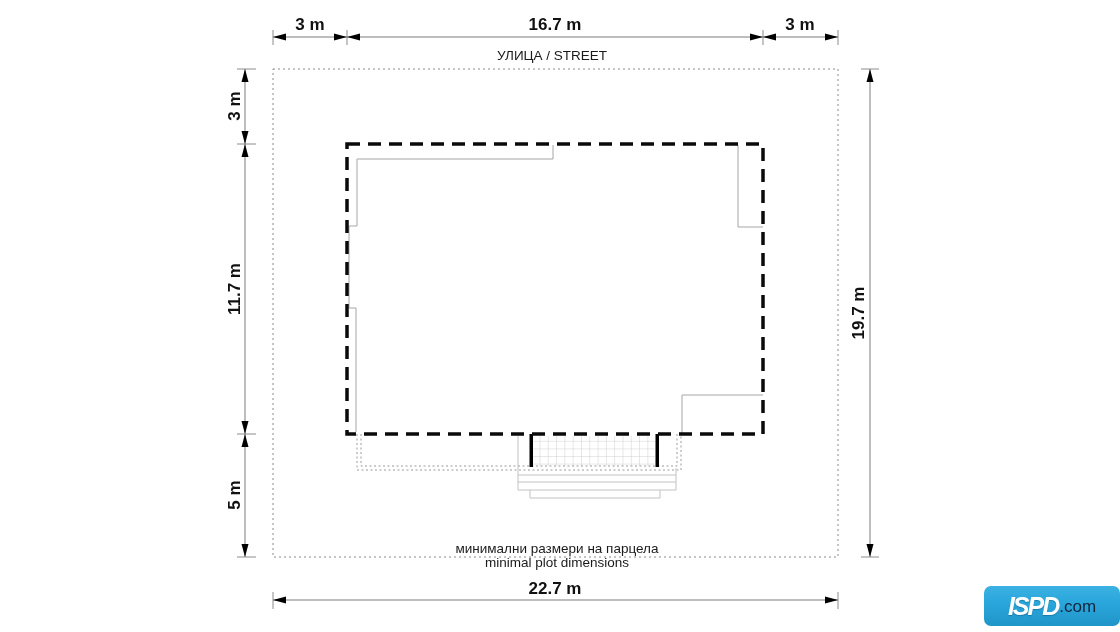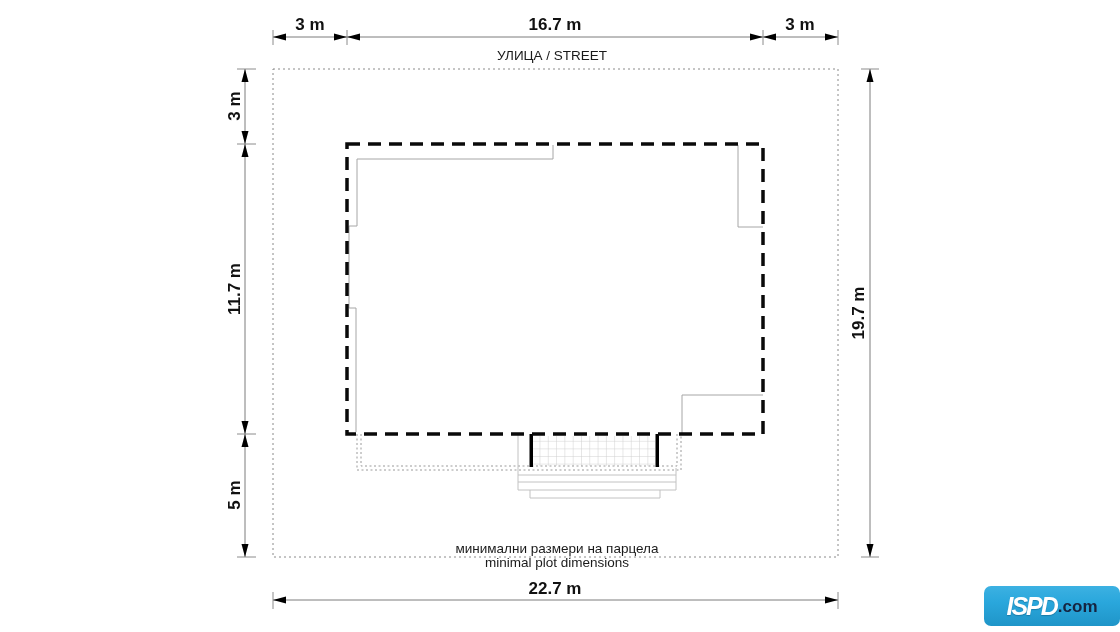--- a/index.html
+++ b/index.html
@@ -23,21 +23,21 @@
     position:absolute;left:984px;top:586px;width:136px;height:40px;
     background:linear-gradient(180deg,#3cb1e2 0%,#2aa7dc 40%,#1f95c8 100%);
     border-radius:7px;display:flex;align-items:center;justify-content:center;
     box-sizing:border-box;cursor:pointer;
   }
   #logo .brand{
     color:#ffffff;font-weight:bold;font-style:italic;font-size:25px;
     letter-spacing:-2px;line-height:1;text-shadow:0 1px 1px rgba(0,60,90,.35);
   }
   #logo .suffix{
-    color:#162440;font-weight:bold;font-size:17px;letter-spacing:0px;line-height:1;
+    color:#162440;font-weight:normal;font-size:17px;letter-spacing:0px;line-height:1;
     margin-left:1px;
   }
 </style>
 </head>
 <body>
 
 <svg width="1120" height="632" viewBox="0 0 1120 632">
   <defs>
     <pattern id="terraceGrid" width="8.3" height="7.6" patternUnits="userSpaceOnUse">
       <path d="M8.3 0 L0 0 0 7.6" fill="none" stroke="#cfcfcf" stroke-width="1"></path>

